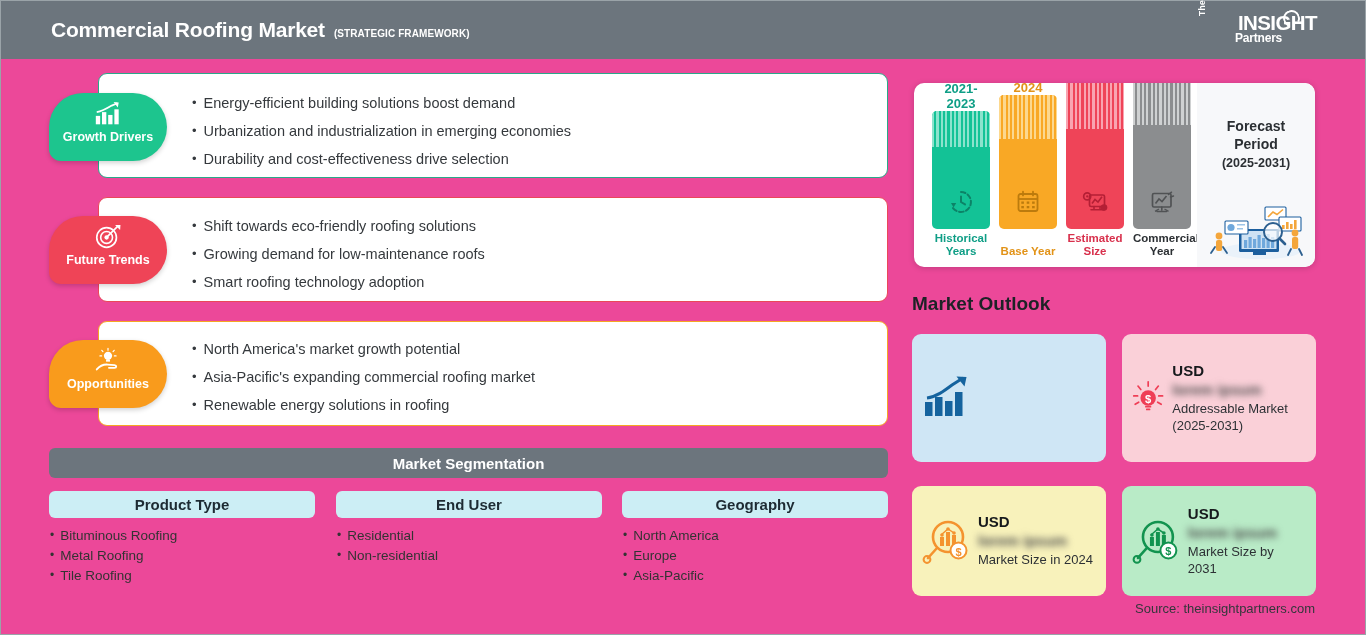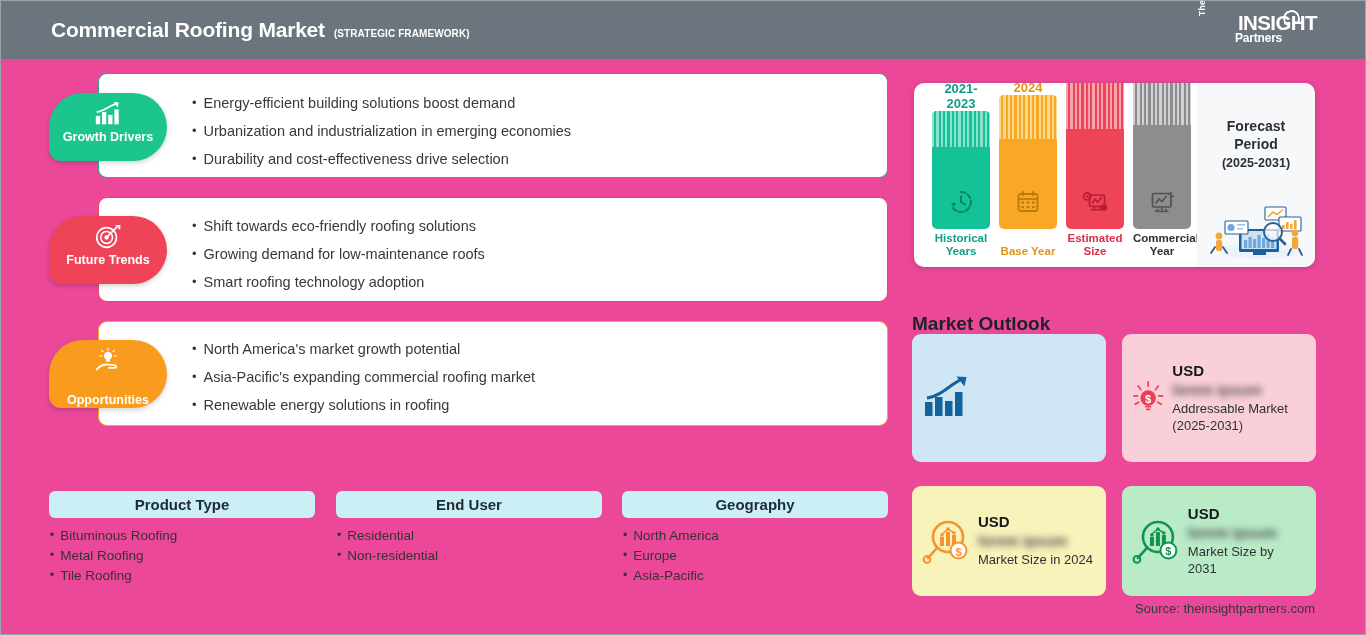--- a/index.html
+++ b/index.html
@@ -74,21 +74,21 @@
     width: 118px; height: 68px;
     border-radius: 34px 34px 34px 12px;
     display: flex; flex-direction: column;
     align-items: center; justify-content: flex-start;
     padding-top: 7px;
     box-shadow: 0 2px 5px rgba(0,0,0,0.18);
     z-index: 5;
   }
   .badge-green  { background: #1dc58e; }
   .badge-red    { background: #ef4457; }
-  .badge-orange { background: #f99b1c; gap: 16px; }
+  .badge-orange { background: #f99b1c; }
   .badge-label {
     color: #ffffff; font-size: 12.5px; font-weight: bold;
     margin-top: 2px; white-space: nowrap;
   }
   .badge-icon { width: 30px; height: 28px; }
 
   .bullets { position: absolute; }
   .bullet {
     display: flex; align-items: flex-start;
     font-size: 14.5px; color: #35393d; line-height: 1.1;
@@ -156,21 +156,21 @@
     font-size: 14px; font-weight: bold; color: #2b2f33; line-height: 1.3;
   }
   #forecast-side-range {
     margin-top: 3px; text-align: center;
     font-size: 12.5px; font-weight: bold; color: #2b2f33;
   }
 
   
   #outlook-title {
     position: absolute; left: 911px; top: 292px;
-    font-size: 19px; font-weight: bold; color: #1d2226; margin-top: 20px;
+    font-size: 19px; font-weight: bold; color: #1d2226;
   }
   .oc { position: absolute; border-radius: 9px; }
   #oc-cagr  { left: 911px; top: 333px; width: 194px; height: 128px; background: #cfe6f5; }
   #oc-addr  { left: 1121px; top: 333px; width: 194px; height: 128px; background: #fad0d8; }
   #oc-size24{ left: 911px; top: 485px; width: 194px; height: 110px; background: #f8f2bb; }
   #oc-size31{ left: 1121px; top: 485px; width: 194px; height: 110px; background: #b9ebc7; }
 
   .oc-inner { display: flex; height: 100%; align-items: center; padding: 0 10px; }
   .oc-txt { margin-left: 8px; }
   .oc-value { font-size: 25px; font-weight: bold; color: #16191c; line-height: 1; }
@@ -282,20 +282,23 @@
     <div class="bullet" style="margin-bottom:12px;">
       <span class="bullet-dot">•</span>
       <span>Asia-Pacific's expanding commercial roofing market</span>
     </div>
     <div class="bullet">
       <span class="bullet-dot">•</span>
       <span>Renewable energy solutions in roofing</span>
     </div>
   </div>
 
+  <div id="seg-header">
+    <span id="seg-header-label">Market Segmentation</span>
+  </div>
 
   <div class="seg-col" style="left:48px;">
     <div class="seg-col-head">
       <span class="seg-col-head-label">Product Type</span>
     </div>
     <div class="seg-items">
       <div class="seg-item">
         <span class="seg-dot">•</span>
         <span>Bituminous Roofing</span>
       </div>

